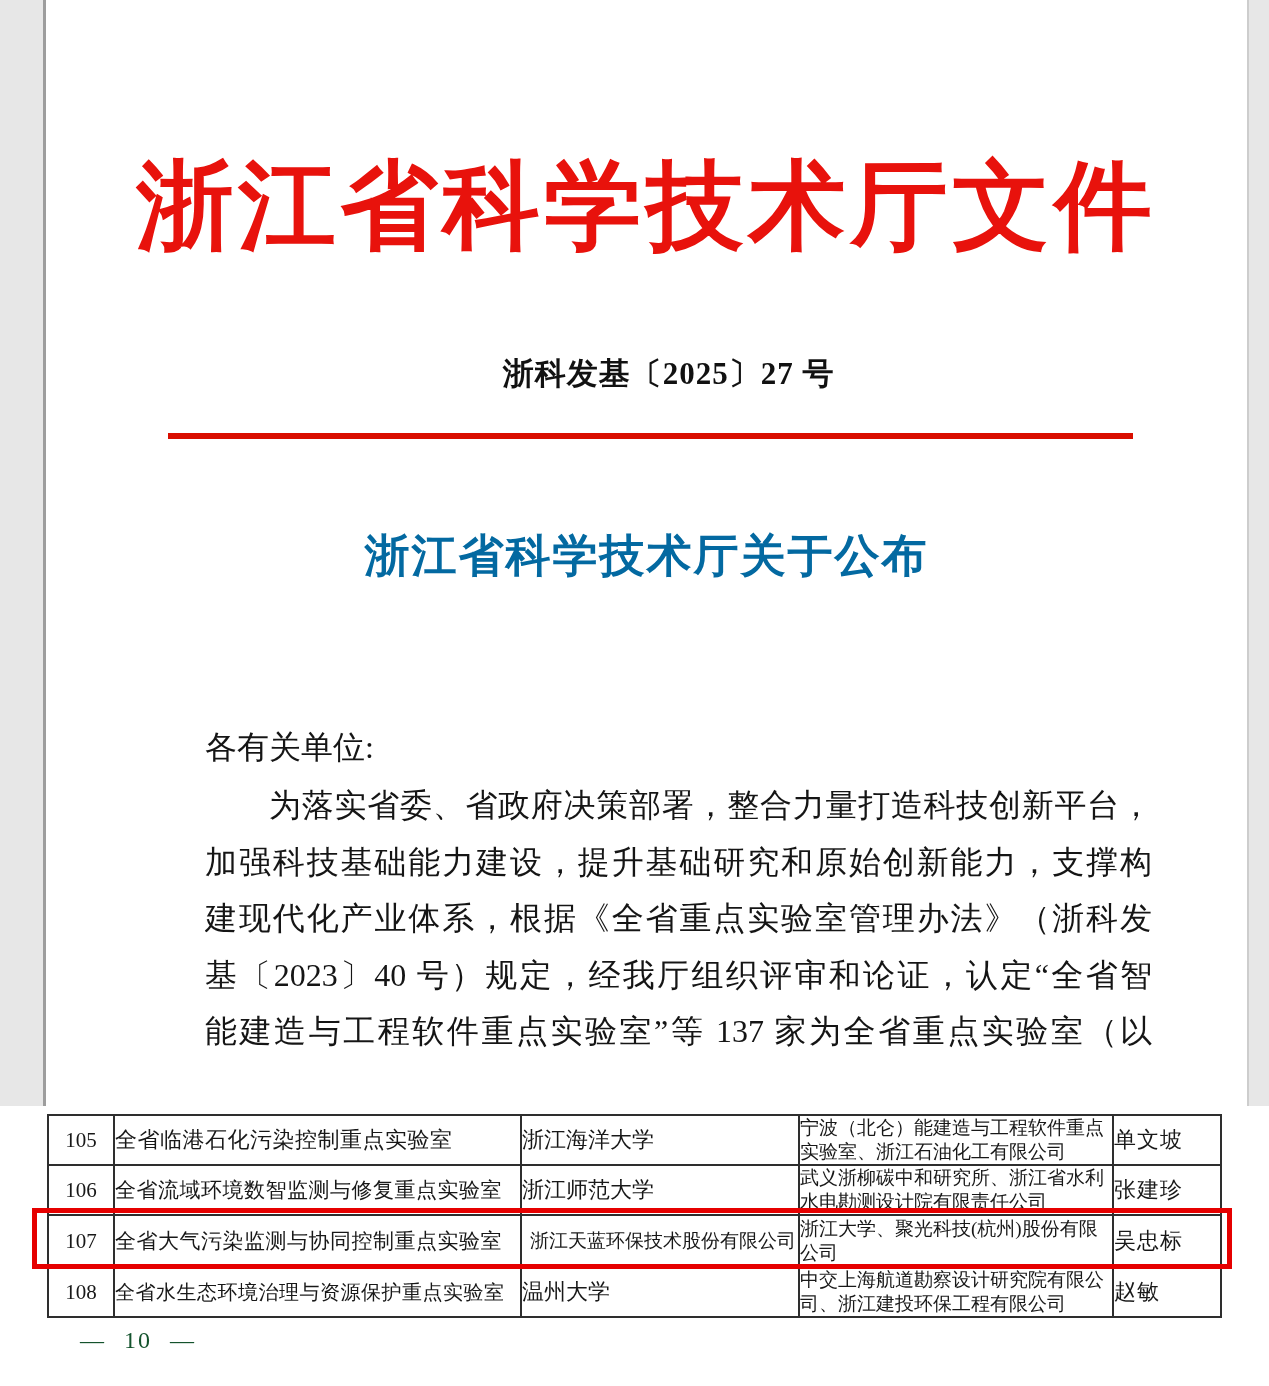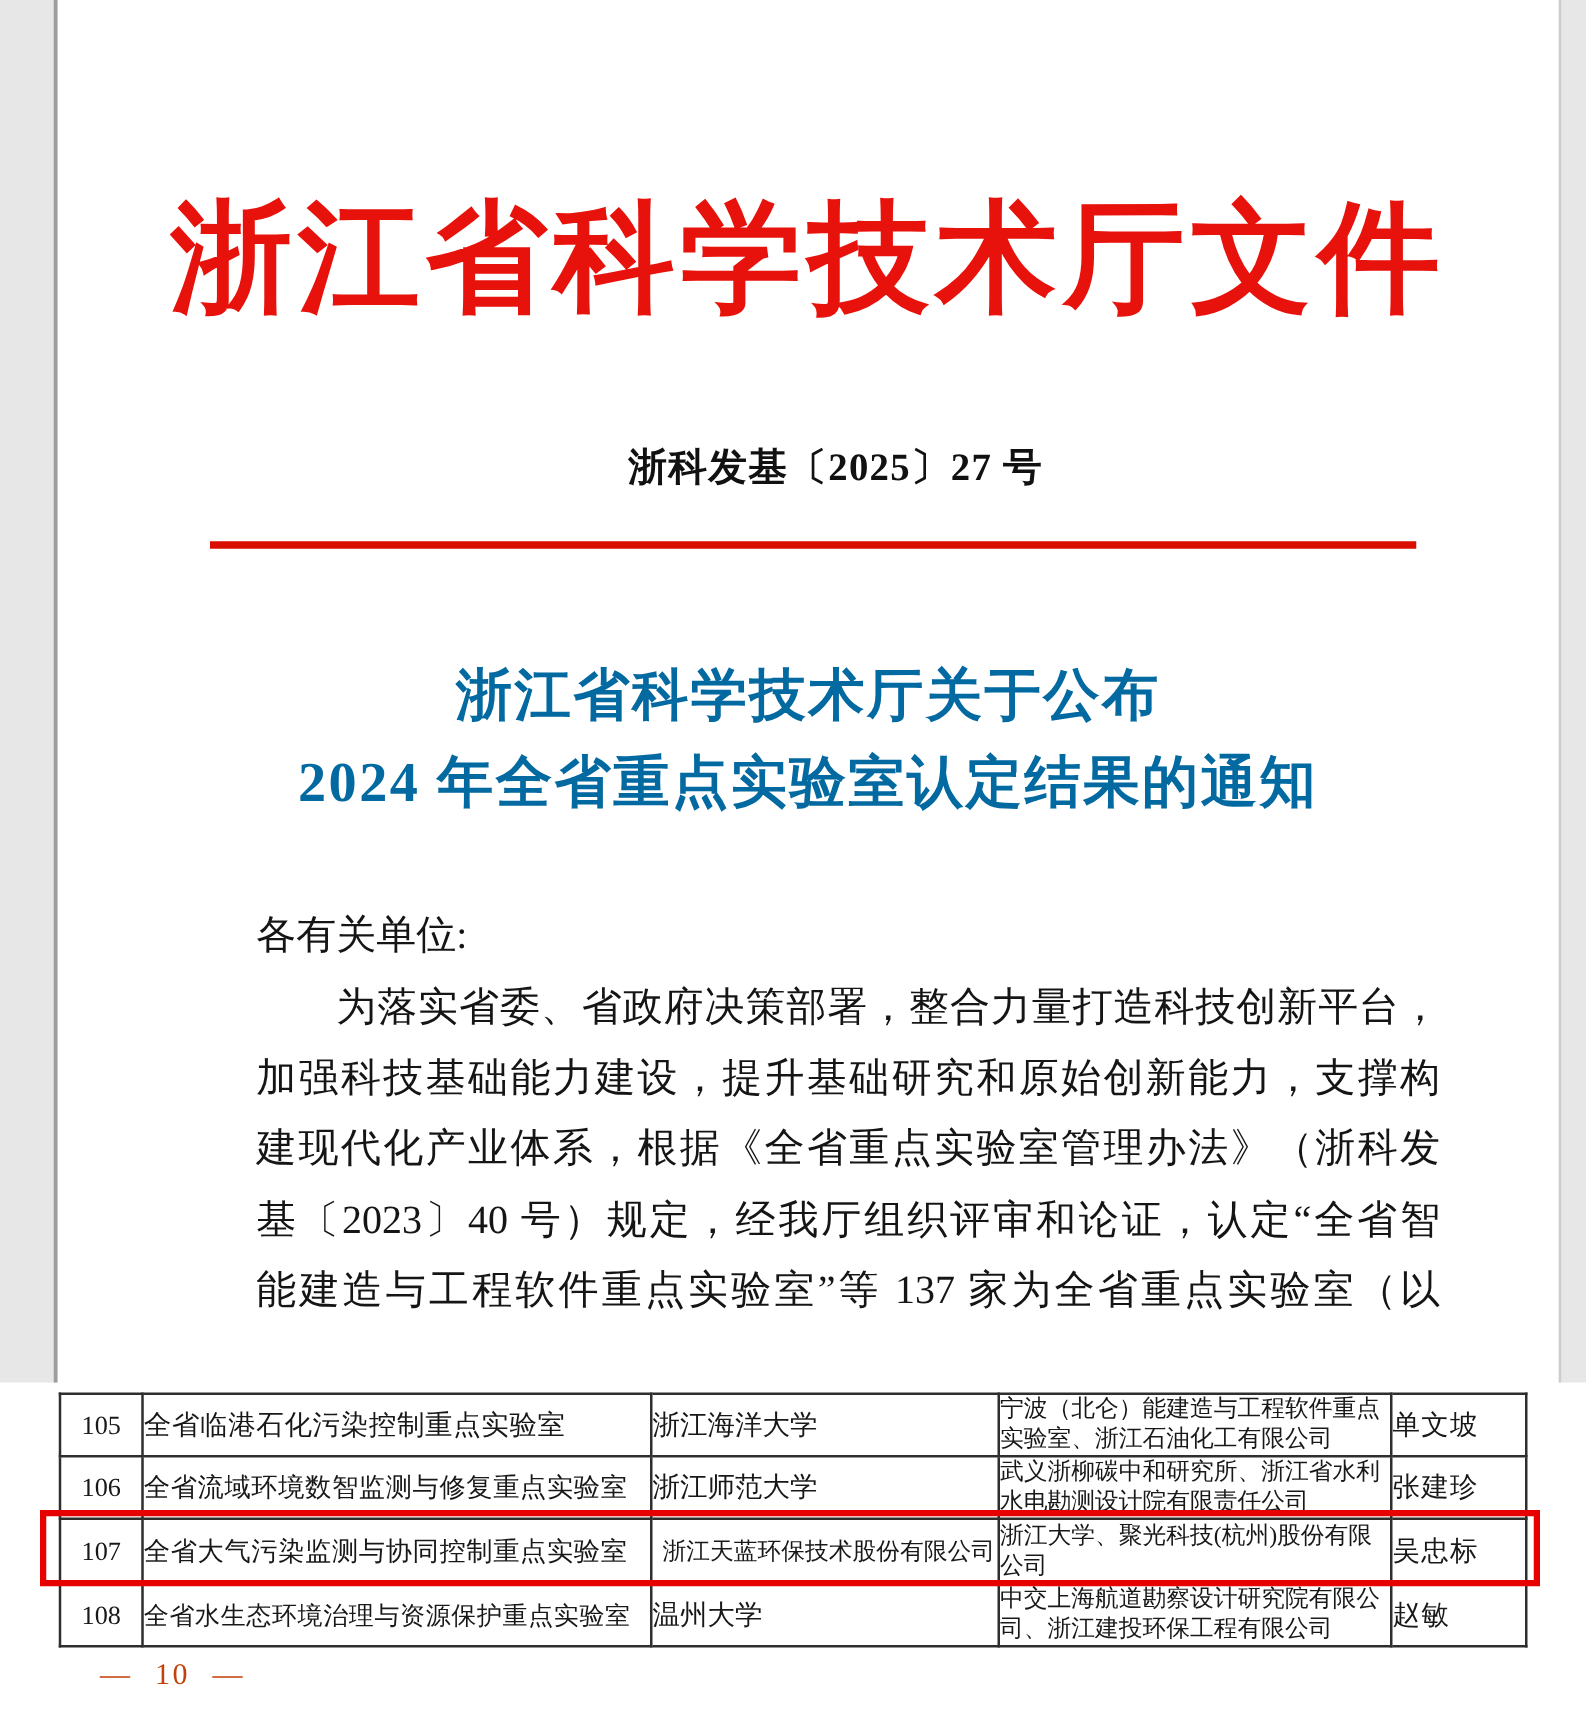--- a/index.html
+++ b/index.html
@@ -77,40 +77,39 @@
   td.cell-partners { padding-left: 10px; padding-right: 2px; font-size: 19px; line-height: 24px; }
   td.cell-director { font-size: 22px; letter-spacing: 1px; }
 
   .highlight-box {
     position: absolute; left: 32px; top: 1208px; width: 1200px; height: 61px;
     border: 5px solid #e60000; box-sizing: border-box;
     pointer-events: none;
   }
   .page-number {
     position: absolute; left: 80px; top: 1327px;
-    font-size: 24px; letter-spacing: 2px; word-spacing: 10px; color: #c2410c;
+    font-size: 24px; letter-spacing: 2px; word-spacing: 10px; color: #14532d;
   }
 </style>
 </head>
 <body>
 
 <div class="stage">
 
   <div class="scan-margin left"></div>
   <div class="scan-margin right"></div>
 
   <div class="letterhead">浙江省科学技术厅文件</div>
 
   <div class="doc-number">浙科发基〔2025〕27 号</div>
 
   <div class="red-rule"></div>
 
   <div class="notice-title">
     <div class="line">浙江省科学技术厅关于公布</div>
-    <div class="line">2024 年全省重点实验室认定结果的通知</div>
   </div>
 
   <div class="salutation">各有关单位:</div>
 
   <div class="body-block">
     <div class="bline indent">为落实省委、省政府决策部署，整合力量打造科技创新平台，</div>
     <div class="bline">加强科技基础能力建设，提升基础研究和原始创新能力，支撑构</div>
     <div class="bline">建现代化产业体系，根据《全省重点实验室管理办法》（浙科发</div>
     <div class="bline">基〔2023〕40 号）规定，经我厅组织评审和论证，认定“全省智</div>
     <div class="bline">能建造与工程软件重点实验室”等 137 家为全省重点实验室（以</div>

